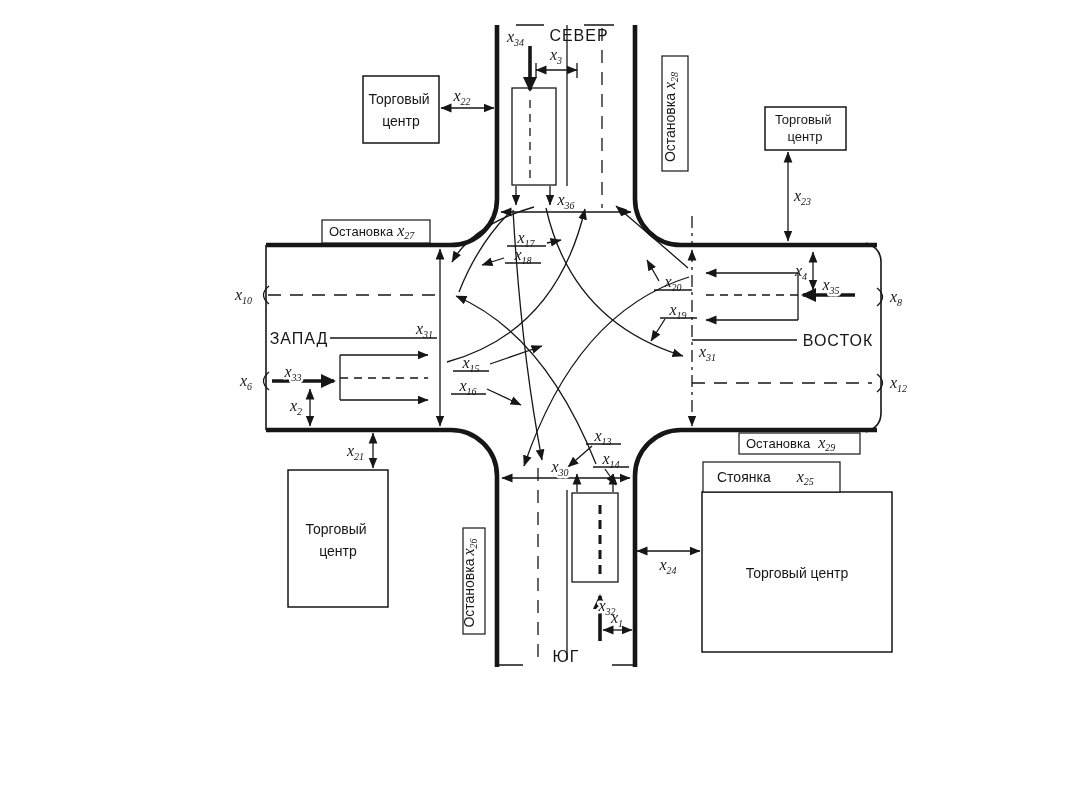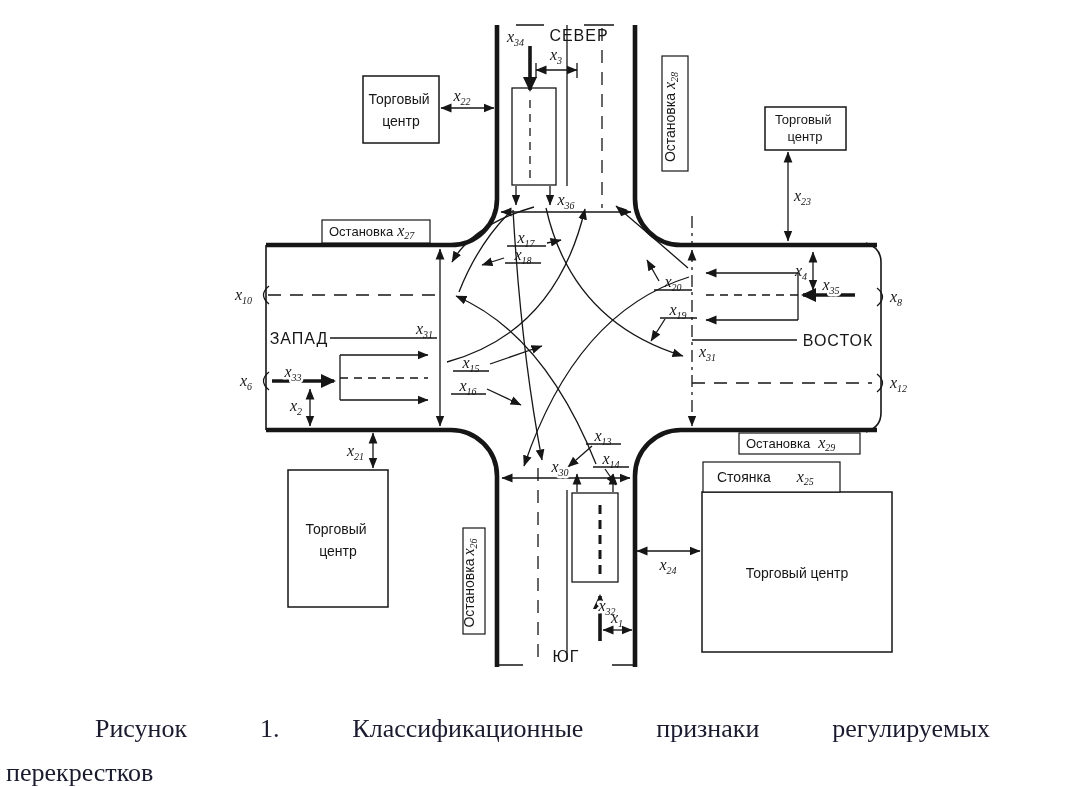--- a/index.html
+++ b/index.html
@@ -222,23 +222,13 @@
     <text class="vl" x="364" y="456" text-anchor="end"><tspan>x</tspan><tspan class="sub" dy="4">21</tspan></text>
     <text class="vl" x="603" y="441" text-anchor="middle"><tspan>x</tspan><tspan class="sub" dy="4">13</tspan></text>
     <text class="vl" x="611" y="464" text-anchor="middle"><tspan>x</tspan><tspan class="sub" dy="4">14</tspan></text>
     <text class="vl halo" x="560" y="472" text-anchor="middle"><tspan>x</tspan><tspan class="sub" dy="4">30</tspan></text>
     <text class="vl" x="668" y="570" text-anchor="middle"><tspan>x</tspan><tspan class="sub" dy="4">24</tspan></text>
     <text class="vl halo" x="607" y="611" text-anchor="middle"><tspan>x</tspan><tspan class="sub" dy="4">32</tspan></text>
     <text class="vl" x="617" y="623" text-anchor="middle"><tspan>x</tspan><tspan class="sub" dy="4">1</tspan></text>
   </g>
 </svg>
 
-<div class="caption">
-  <div class="cap-line1">
-    <span>Рисунок</span>
-    <span>1.</span>
-    <span>Классификационные</span>
-    <span>признаки</span>
-    <span>регулируемых</span>
-  </div>
-  <div class="cap-line2">перекрестков</div>
 </div>
-</div>
 
 </body></html>

